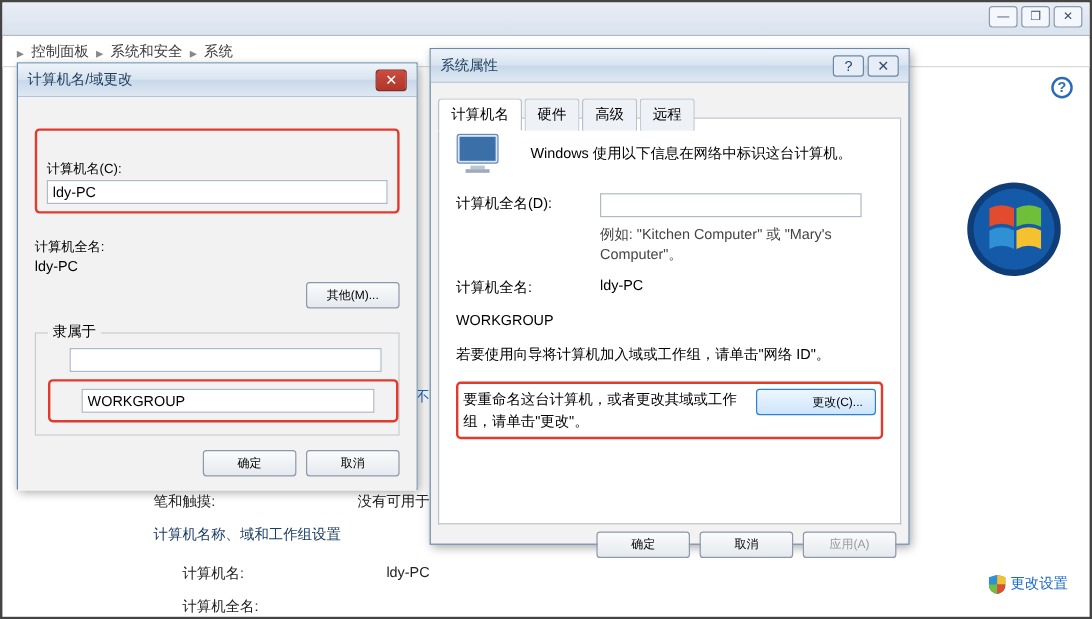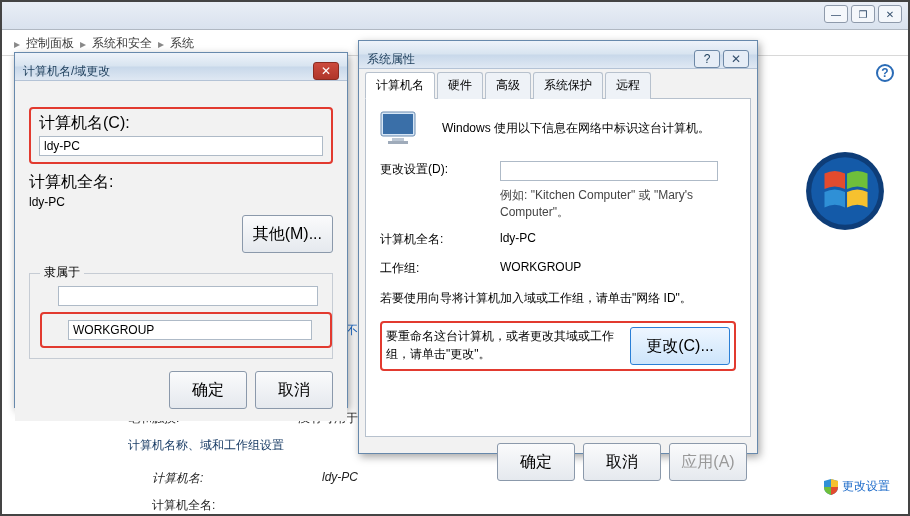--- a/index.html
+++ b/index.html
@@ -100,21 +100,21 @@
   .dialog {
     position: absolute;
     background: #f2f2f2;
     border: 1px solid #6789ac;
     box-shadow: 2px 3px 8px rgba(0,0,0,0.35);
   }
   .dialog .titlebar {
     height: 28px;
     background: linear-gradient(to bottom, #eef3fa, #d8e4f0 48%, #c8d8ea 52%, #dfe8f3);
     border-bottom: 1px solid #b4c3d6;
-    display: flex; align-items: flex-end;
+    display: flex; align-items: center;
     padding: 0 8px;
     color: #1c3d5a;
   }
   .dialog .titlebar .spacer { flex: 1; }
   .dialog .close-btn, .dialog .help-btn-tb {
     width: 26px; height: 18px;
     border: 1px solid #6d88a6;
     border-radius: 3px;
     display: flex; align-items: center; justify-content: center;
     margin-left: 3px;
@@ -124,65 +124,65 @@
   .dialog .body {
     padding: 12px 14px;
     background: #f2f2f2;
   }
 
   
   .dlg-left { left: 12px; top: 50px; width: 334px; height: 356px; }
   .dlg-left .desc { line-height: 1.5; }
   .dlg-left a { color: #1b6ac9; text-decoration: none; }
   .dlg-left .red-box { border: 2px solid #e23a2f; border-radius: 4px; padding: 4px 8px 6px 8px; }
-  .dlg-left .field-label { font-size: 16px; margin-bottom: 2px;}
+  .dlg-left .field-label { font-size: 11px; margin-bottom: 2px; margin-top: 20px;}
   .dlg-left input.text {
     width: 100%; height: 20px;
     border: 1px solid #aebac7; background: #fff;
     padding: 1px 4px; font-size: 12px;
   }
   .dlg-left .full-name { margin-top: 8px; }
   .dlg-left .member-group {
     border: 1px solid #c6ccd4;
     margin-top: 20px;
     padding: 12px 0 10px 10px;
     position: relative;
   }
   .dlg-left .group-title {
     position: absolute; top: -10px; left: 10px;
     background: #f2f2f2; padding: 0 4px;
   }
   .dlg-left .radio-row { display: flex; align-items: center; gap: 5px; margin-bottom:4px;}
   .dlg-left .dlg-buttons { display: flex; justify-content: flex-end; gap: 8px; margin-top: 12px; }
   .btn {
-    height: 38px;
+    height: 22px;
     min-width: 78px;
     border: 1px solid #8b99ab;
     background: linear-gradient(to bottom,#fafbfc,#e5e9ee);
     border-radius: 3px;
-    font-size: 16px;
+    font-size: 10px;
     padding: 0 10px;
   }
   .btn:disabled { color: #999; }
 
   
   .dlg-right { left: 356px; top: 38px; width: 400px; height: 414px; }
   .dlg-right .tabs {
     display: flex;
     margin: 2px 6px 0 6px;
     border-bottom: 1px solid #b7c1cd;
   }
   .dlg-right .tab {
     padding: 4px 10px;
     border: 1px solid #b7c1cd;
     border-bottom: none;
     background: #eef2f7;
     margin-right: 2px;
     border-radius: 3px 3px 0 0;
-    position: relative; top: 1px;
+    position: relative; top: 11px;
   }
   .dlg-right .tab.active { background: #fff; border-bottom: 1px solid #fff; }
   .dlg-right .panel {
     background: #fff;
     border: 1px solid #b7c1cd;
     border-top: none;
     margin: 0 6px 8px 6px;
     height: 338px;
     padding: 12px 14px;
   }
@@ -196,21 +196,21 @@
   .desc-input {
     width: 218px; height: 20px;
     border: 1px solid #aebac7;
   }
   .eg { color: #444; margin-left: 120px; margin-top: -6px; margin-bottom: 10px; }
   .wizard-row, .change-row {
     display: flex; align-items: flex-start; gap: 10px;
   }
   .wizard-row .txt, .change-row .txt { flex:1; line-height:1.5;}
   .net-btn, .chg-btn { min-width: 100px; }
-  .chg-btn { border: 1px solid #2a7fd6; background: linear-gradient(to bottom,#eef6ff,#cde5fb);}
+  .chg-btn { border: 1px solid #2a7fd6; background: linear-gradient(to bottom,#eef6ff,#cde5fb); text-align: right;}
   .red-outline { border: 2px solid #e23a2f; border-radius: 4px; padding: 4px; }
   .dlg-right .bottom-buttons {
     display: flex; justify-content: flex-end; gap: 8px;
     padding: 0 10px 8px 0;
     margin-top: -2px;
   }
 </style>
 </head>
 <body>
 
@@ -247,21 +247,21 @@
 <div class="peek1">设不</div>
 <div class="peek2">C</div>
 <div style="position:absolute; left:332px; top:164px; color:#222;">ra</div>
 
 <div class="bg-content">
   <div class="row">
       <div class="lbl">笔和触摸:</div>
       <div>没有可用于</div>
     </div>
   <div class="hdr">计算机名称、域和工作组设置</div>
-  <div class="row" style="margin-left:24px;font-style:italic;">
+  <div class="row" style="margin-left:24px;">
       <div class="lbl">计算机名:</div>
       <div>ldy-PC</div>
     </div>
   <div class="row" style="margin-left:24px;">
       <div class="lbl">计算机全名:</div>
       <div></div>
     </div>
 </div>
 
 <div class="change-settings-link">
@@ -313,45 +313,43 @@
   <div class="titlebar">
     <span>系统属性</span>
     <div class="spacer"></div>
     <div class="help-btn-tb">?</div>
     <div class="close-btn" style="background:#e6edf6;color:#35506e;border-color:#6d88a6;">✕</div>
   </div>
   <div class="tabs">
     <div class="tab active">计算机名</div>
     <div class="tab">硬件</div>
     <div class="tab">高级</div>
-    <div class="tab">系统保护</div>
     <div class="tab">远程</div>
   </div>
   <div class="panel">
     <div class="icon-row">
       <svg class="monitor-icon" viewBox="0 0 40 34">
         <rect x="1" y="1" width="34" height="24" rx="2" fill="#d6e6f6" stroke="#6a8bb0"></rect>
         <rect x="3" y="3" width="30" height="20" fill="#3a6fa8"></rect>
         <rect x="12" y="27" width="12" height="3" fill="#bcc7d4"></rect>
         <rect x="8" y="30" width="20" height="3" fill="#9fabba"></rect>
       </svg>
       <div>Windows 使用以下信息在网络中标识这台计算机。</div>
     </div>
 
     <div class="form-row">
-      <div class="k">更改设置(D):</div>
+      <div class="k">计算机全名(D):</div>
       <div class="v"><input class="desc-input" style=""></div>
     </div>
     <div class="eg">例如: "Kitchen Computer" 或 "Mary's Computer"。</div>
     <div class="form-row">
       <div class="k">计算机全名:</div>
       <div class="v">ldy-PC</div>
     </div>
     <div class="form-row">
-      <div class="k">工作组:</div>
       <div class="v">WORKGROUP</div>
     </div>
 
     <div class="wizard-row" style="margin-top:6px;">
       <div class="txt">若要使用向导将计算机加入域或工作组，请单击"网络 ID"。</div>
     </div>
 
     <div class="red-outline" style="margin-top:14px;">
       <div class="change-row">
         <div class="txt">要重命名这台计算机，或者更改其域或工作组，请单击"更改"。</div>

